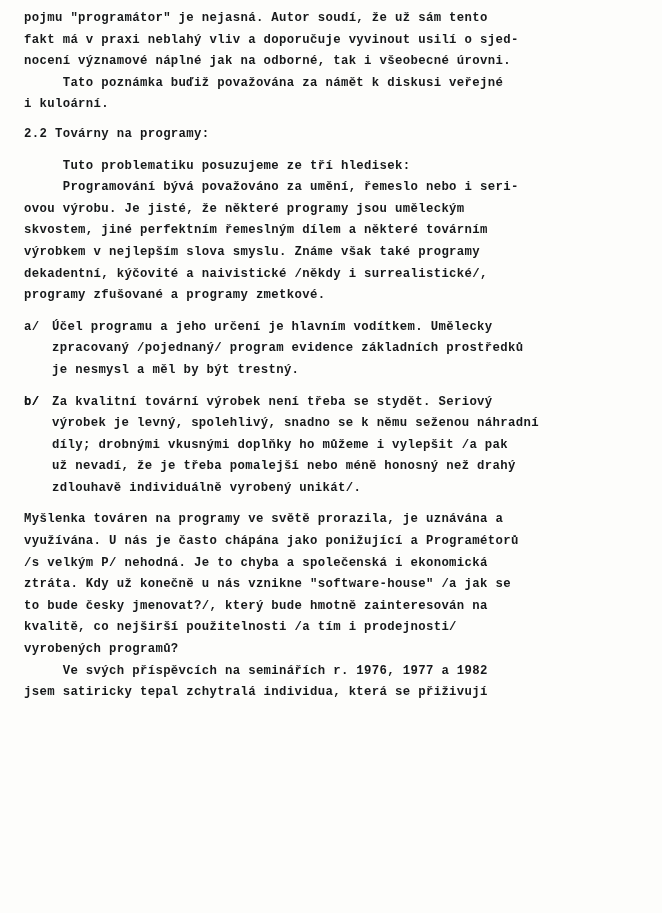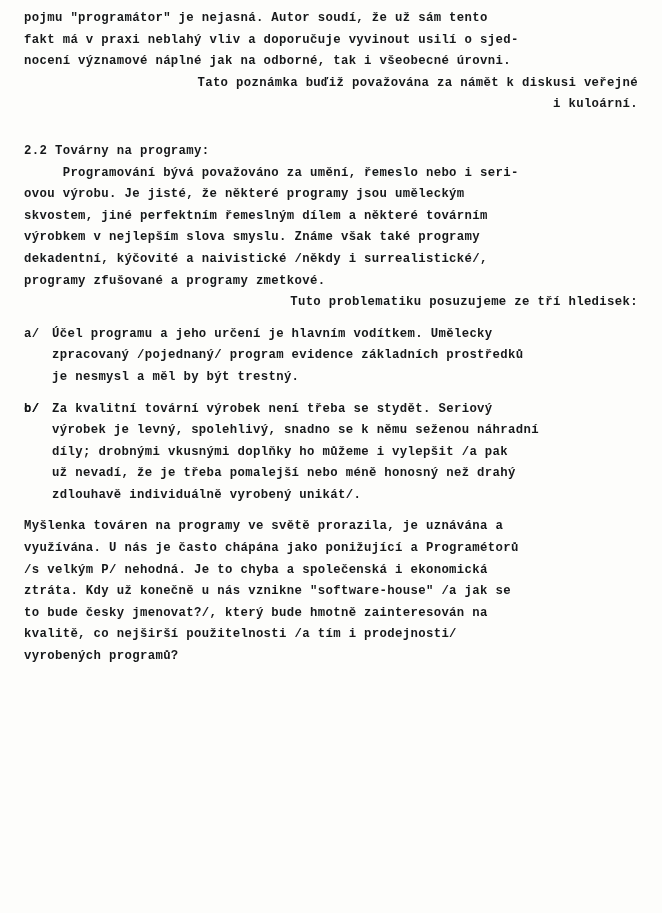--- a/index.html
+++ b/index.html
@@ -32,24 +32,23 @@
     letter-spacing: 0.35px;
     font-weight: 700;
     -webkit-font-smoothing: none;
   }
   .para {
     margin: 0;
     white-space: pre-wrap;
   }
   .para + .para {
     margin-top: 0;
-    text-align: right;
   }
   .gap-small { margin-top: 10px; }
-  .gap-med { margin-top: 25px; }
+  .gap-med { margin-top: 8px; }
 
   
   .listitem {
     position: relative;
     padding-left: 28px;
     white-space: pre-wrap;
   }
   .listitem .marker {
     position: absolute;
     left: 0;
@@ -63,37 +62,39 @@
 <body>
 
 <div id="page">
   <div class="doc" id="doc-body">
       <div class="para ">pojmu "programátor" je nejasná. Autor soudí, že už sám tento
 fakt má v praxi neblahý vliv a doporučuje vyvinout usilí o sjed-
 nocení významové náplné jak na odborné, tak i všeobecné úrovni.</div>
       <div class="para gap-small">     Tato poznámka buďiž považována za námět k diskusi veřejné
 i kuloární.</div>
       <div class="heading gap-med">2.2 Továrny na programy:</div>
+      <div class="para gap-small">     Tuto problematiku posuzujeme ze tří hledisek:</div>
       <div class="para ">     Programování bývá považováno za umění, řemeslo nebo i seri-
 ovou výrobu. Je jisté, že některé programy jsou uměleckým
 skvostem, jiné perfektním řemeslným dílem a některé továrním
 výrobkem v nejlepším slova smyslu. Známe však také programy
 dekadentní, kýčovité a naivistické /někdy i surrealistické/,
 programy zfušované a programy zmetkové.</div>
-      <div class="para gap-small">     Tuto problematiku posuzujeme ze tří hledisek:</div>
       <div class="listitem gap-small"><span class="marker">a/</span><span>Účel programu a jeho určení je hlavním vodítkem. Umělecky
 zpracovaný /pojednaný/ program evidence základních prostředků
 je nesmysl a měl by být trestný.</span></div>
       <div class="listitem gap-small"><span class="marker">b/</span></div>
       <div class="listitem gap-small"><span class="marker">c/</span><span>Za kvalitní tovární výrobek není třeba se stydět. Seriový
 výrobek je levný, spolehlivý, snadno se k němu seženou náhradní
 díly; drobnými vkusnými doplňky ho můžeme i vylepšit /a pak
 už nevadí, že je třeba pomalejší nebo méně honosný než drahý
 zdlouhavě individuálně vyrobený unikát/.</span></div>
       <div class="para gap-small">Myšlenka továren na programy ve světě prorazila, je uznávána a
 využívána. U nás je často chápána jako ponižující a Programétorů
 /s velkým P/ nehodná. Je to chyba a společenská i ekonomická
 ztráta. Kdy už konečně u nás vznikne "software-house" /a jak se
 to bude česky jmenovat?/, který bude hmotně zainteresován na
 kvalitě, co nejširší použitelnosti /a tím i prodejnosti/
 vyrobených programů?</div>
+      <div class="para ">     Ve svých příspěvcích na seminářích r. 1976, 1977 a 1982
+jsem satiricky tepal zchytralá individua, která se přiživují</div>
     </div>
 </div>
 
 </body></html>

